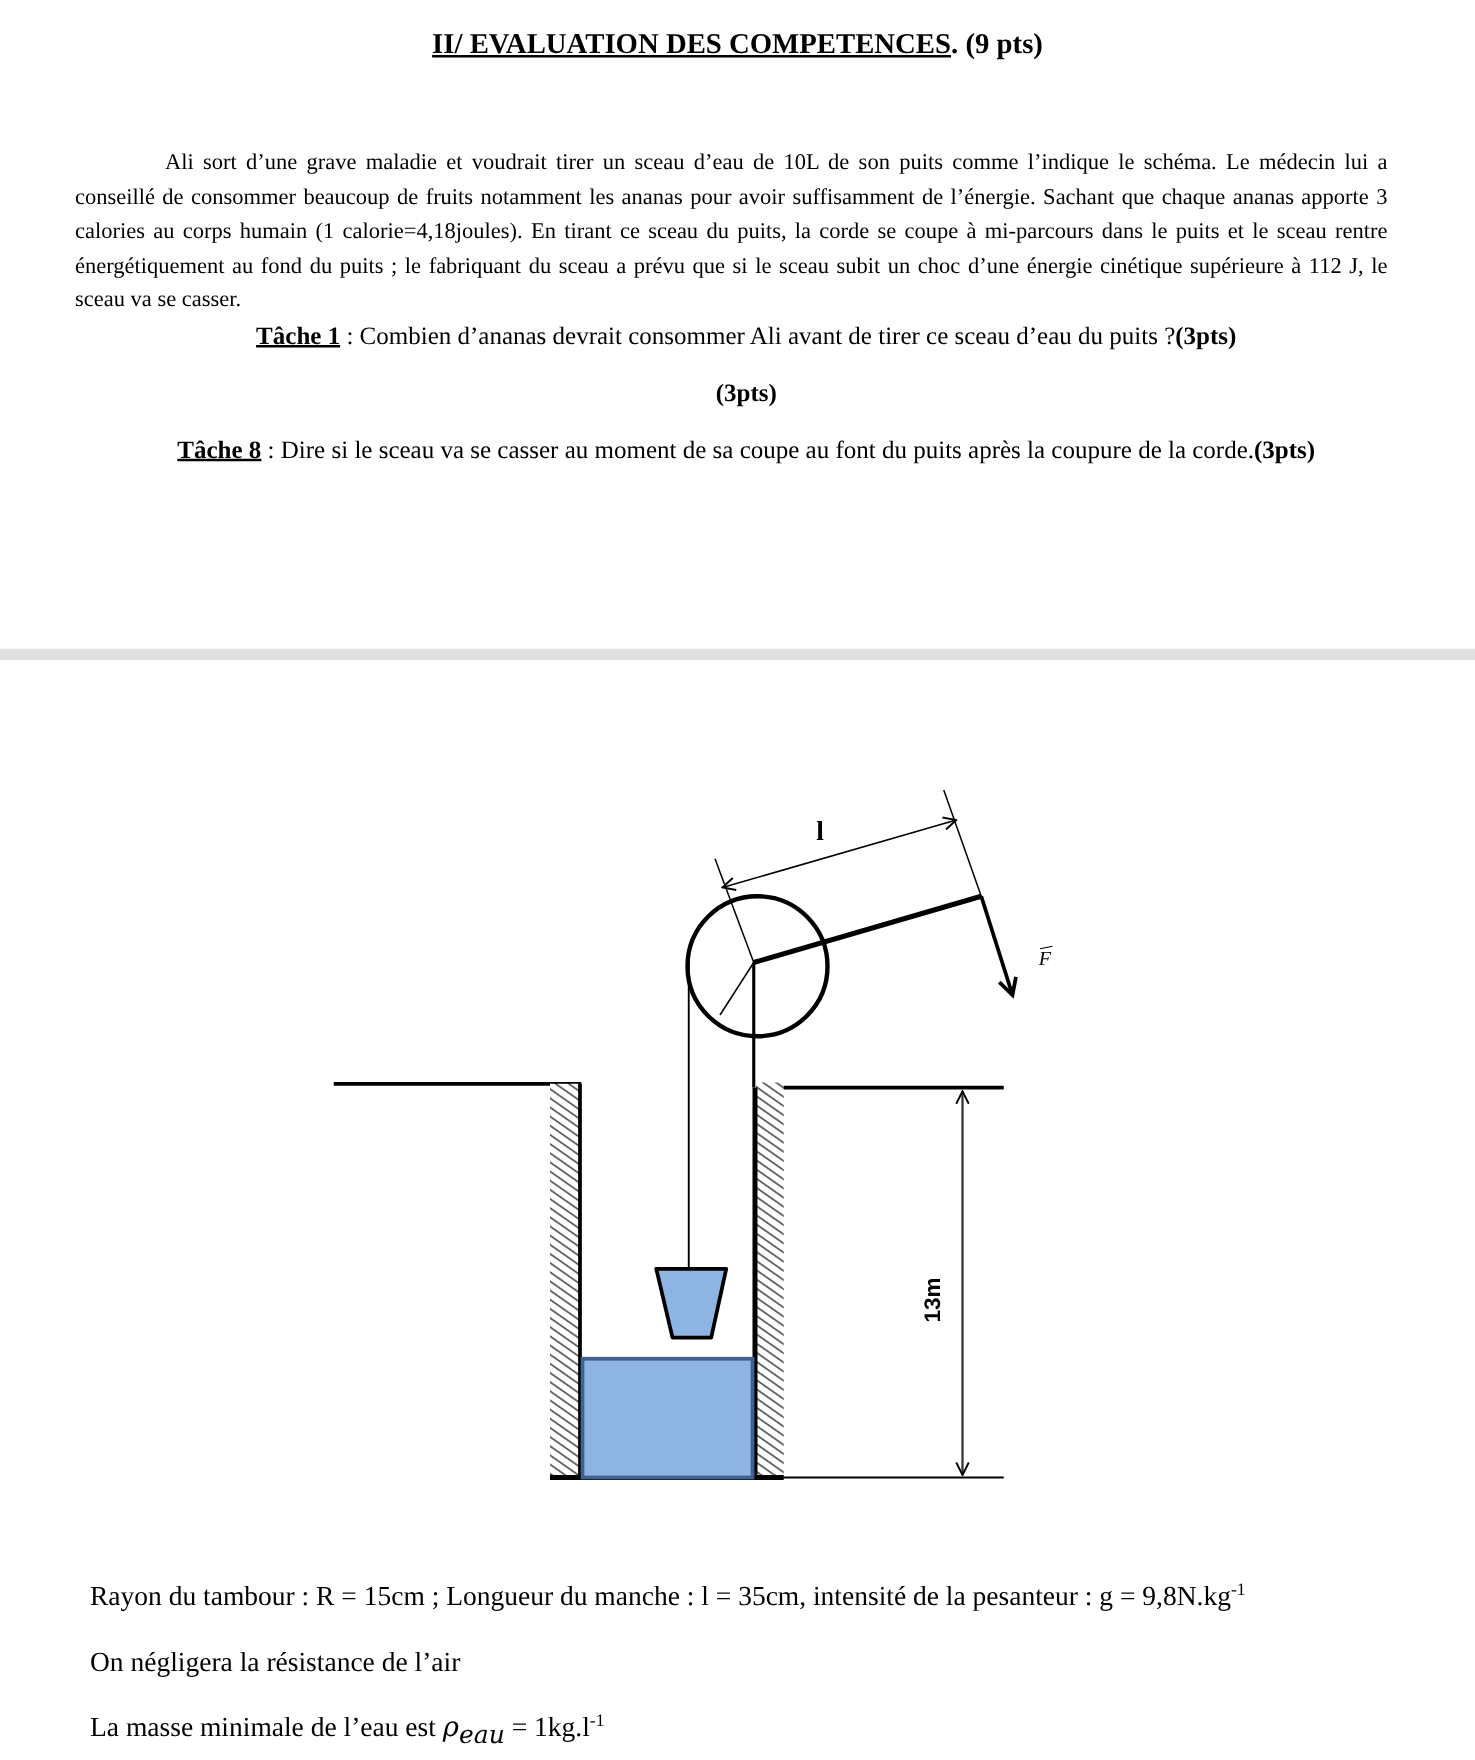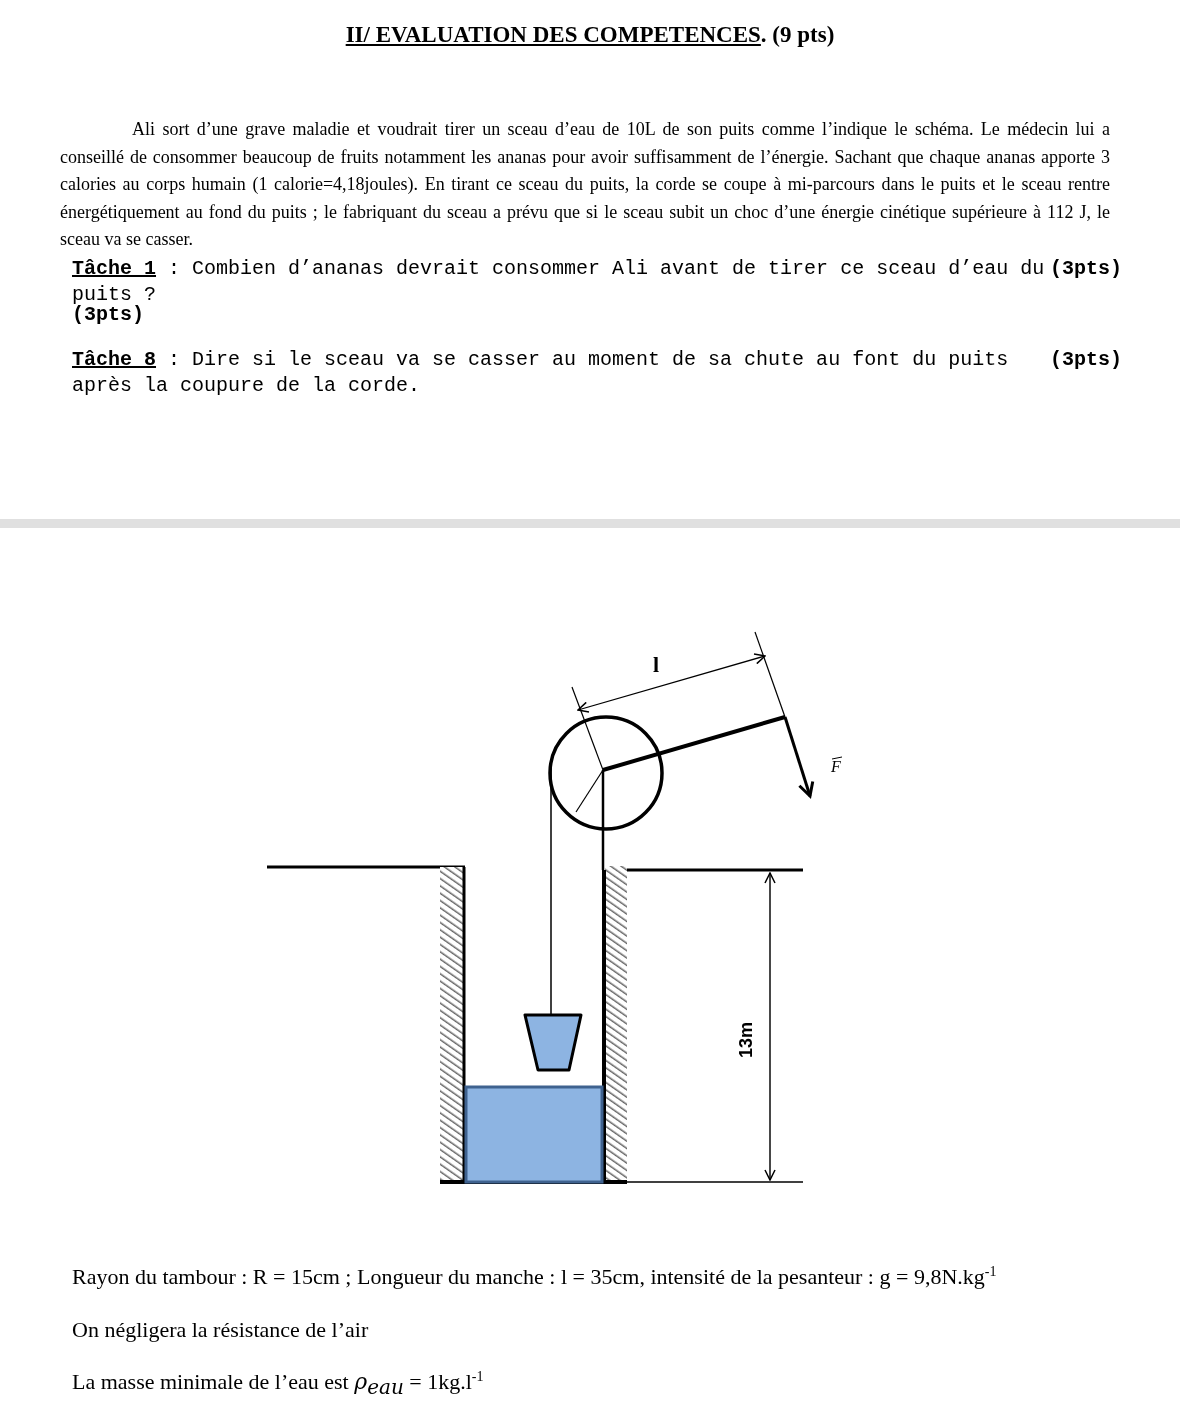--- a/index.html
+++ b/index.html
@@ -13,21 +13,21 @@
       font-size: 23px; font-weight: bold; line-height: 30px;
     }
     .title .u { text-decoration: underline; }
     .para {
       position: absolute; top: 68px; left: 60px; width: 1050px;
       font-size: 18px; line-height: 27.5px; text-align: justify; margin-top: 48px;
     }
     .para .indent { display: inline-block; width: 72px; }
     .task {
       position: absolute; left: 72px; width: 1050px; font-size: 20px; line-height: 26px;
-      display: flex; justify-content: space-between; align-items: baseline; font-family: Liberation Mono, monospace;
+      display: flex; justify-content: center; align-items: baseline;
     }
     .task .lbl { font-weight: bold; text-decoration: underline; }
     .task .pts { font-weight: bold; }
     .divider {
       position: absolute; top: 519px; left: 0; width: 1180px; height: 9px; background: #e0e0e0;
     }
     .figure { position: absolute; top: 600px; left: 0; width: 1180px; height: 620px; }
     .note {
       position: absolute; left: 72px; font-size: 22px; line-height: 28px; white-space: nowrap;
     }
@@ -43,21 +43,21 @@
 <div class="para"><span class="indent"></span><span>Ali sort d’une grave maladie et voudrait tirer un sceau d’eau de 10L de son puits comme l’indique le schéma. Le médecin lui a conseillé de consommer beaucoup de fruits notamment les ananas pour avoir suffisamment de l’énergie. Sachant que chaque ananas apporte 3 calories au corps humain (1 calorie=4,18joules). En tirant ce sceau du puits, la corde se coupe à mi-parcours dans le puits et le sceau rentre énergétiquement au fond du puits ; le fabriquant du sceau a prévu que si le sceau subit un choc d’une énergie cinétique supérieure à 112 J, le sceau va se casser.</span></div>
 
 <div class="task" style="top:256px;">
   <span><span class="lbl">Tâche 1</span><span> : Combien d’ananas devrait consommer Ali avant de tirer ce sceau d’eau du puits ?</span></span>
   <span class="pts">(3pts)</span>
 </div>
 <div class="task" style="top:302px;">
   <span class="pts">(3pts)</span>
 </div>
 <div class="task" style="top:347px;">
-  <span><span class="lbl">Tâche 8</span><span> : Dire si le sceau va se casser au moment de sa chute au font du puits après la coupure de la corde.</span></span>
+  <span><span class="lbl">Tâche 8</span><span> : Dire si le sceau va se casser au moment de sa coupe au font du puits après la coupure de la corde.</span></span>
   <span class="pts">(3pts)</span>
 </div>
 
 <div class="divider"></div>
 
 <svg class="figure" width="1180" height="620" viewBox="0 600 1180 620" xmlns="http://www.w3.org/2000/svg">
   <defs>
     <pattern id="hatch" patternUnits="userSpaceOnUse" width="6" height="6" patternTransform="rotate(-55)">
       <rect width="6" height="6" fill="#ffffff"></rect>
       <line x1="0" y1="0" x2="0" y2="6" stroke="#666" stroke-width="3"></line>

